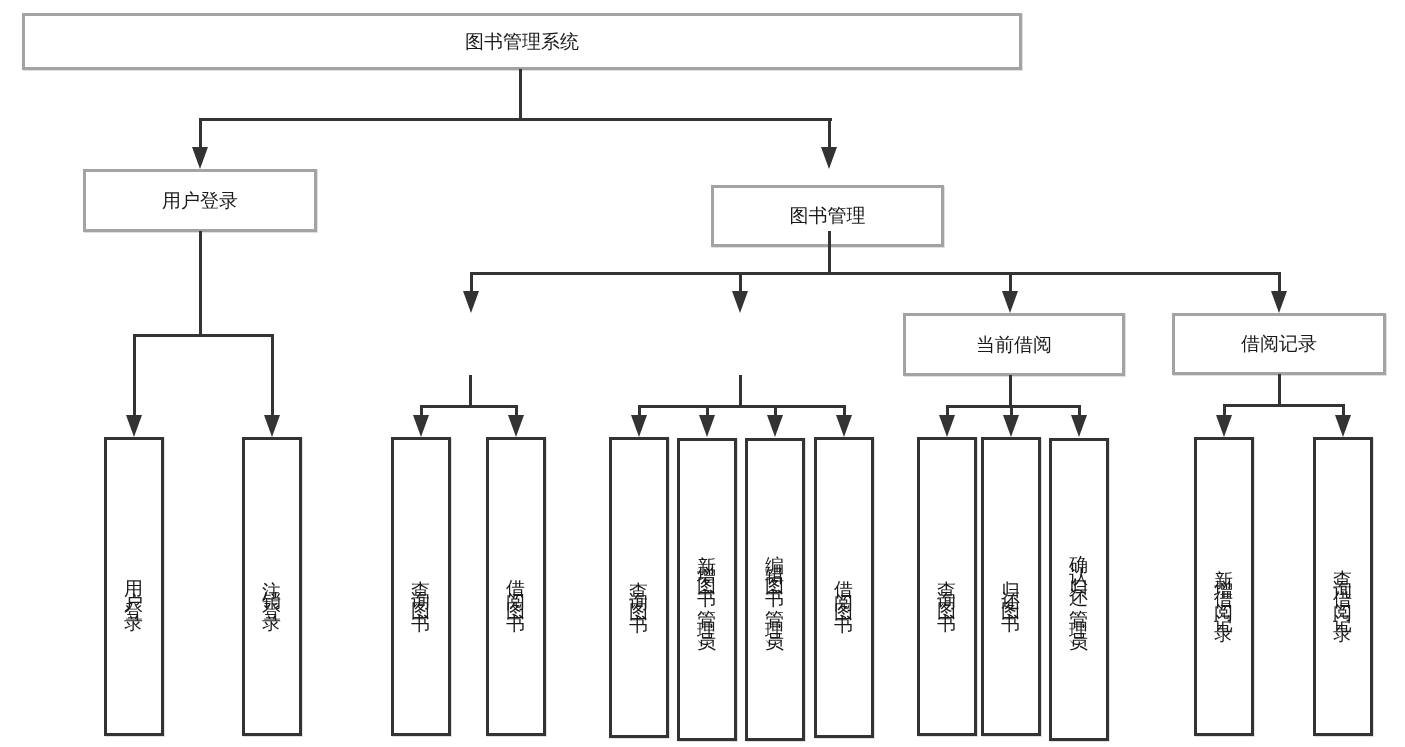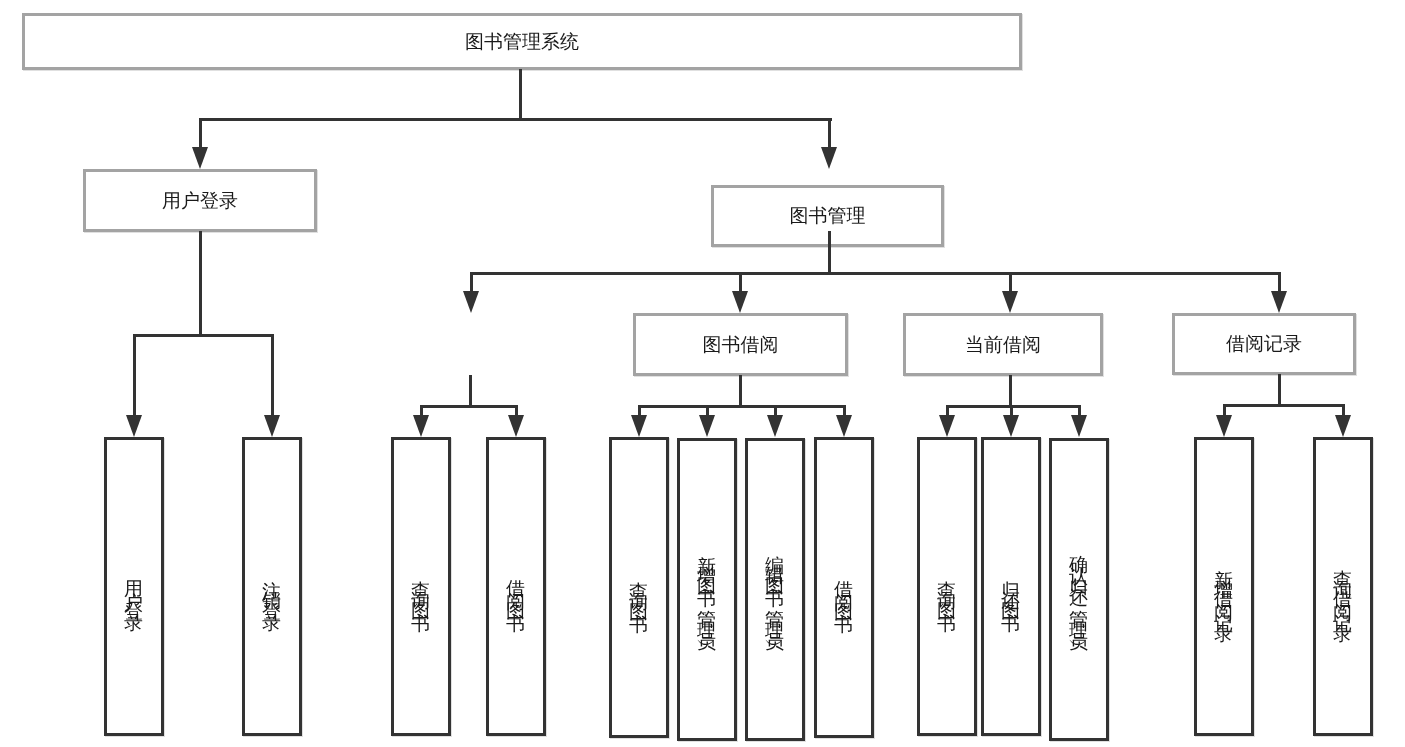--- a/index.html
+++ b/index.html
@@ -68,29 +68,26 @@
 
   <div class="box" style="left:83px;top:169px;width:234px;height:63px;">
     <span>用户登录</span>
   </div>
 
   <div class="box" style="left:711px;top:169px;width:233px;height:62px;margin-top:16px;">
     <span>图书管理</span>
   </div>
 
 
-  <div class="box" style="left:633px;top:313px;width:215px;height:63px;">
-    <span>图书借阅</span>
-  </div>
-
-  <div class="box" style="left:903px;top:313px;width:200px;height:63px;">
+
+  <div class="box" style="left:903px;top:313px;width:222px;height:63px;">
     <span>当前借阅</span>
   </div>
 
-  <div class="box" style="left:1172px;top:313px;width:184px;height:62px;">
+  <div class="box" style="left:1172px;top:313px;width:214px;height:62px;">
     <span>借阅记录</span>
   </div>
 
   <div class="leafbox" style="left:104px;top:437px;width:60px;height:299px;">
     <span class="vtext">用户登录</span>
   </div>
 
   <div class="leafbox" style="left:242px;top:437px;width:60px;height:299px;">
     <span class="vtext">注销登录</span>
   </div>

